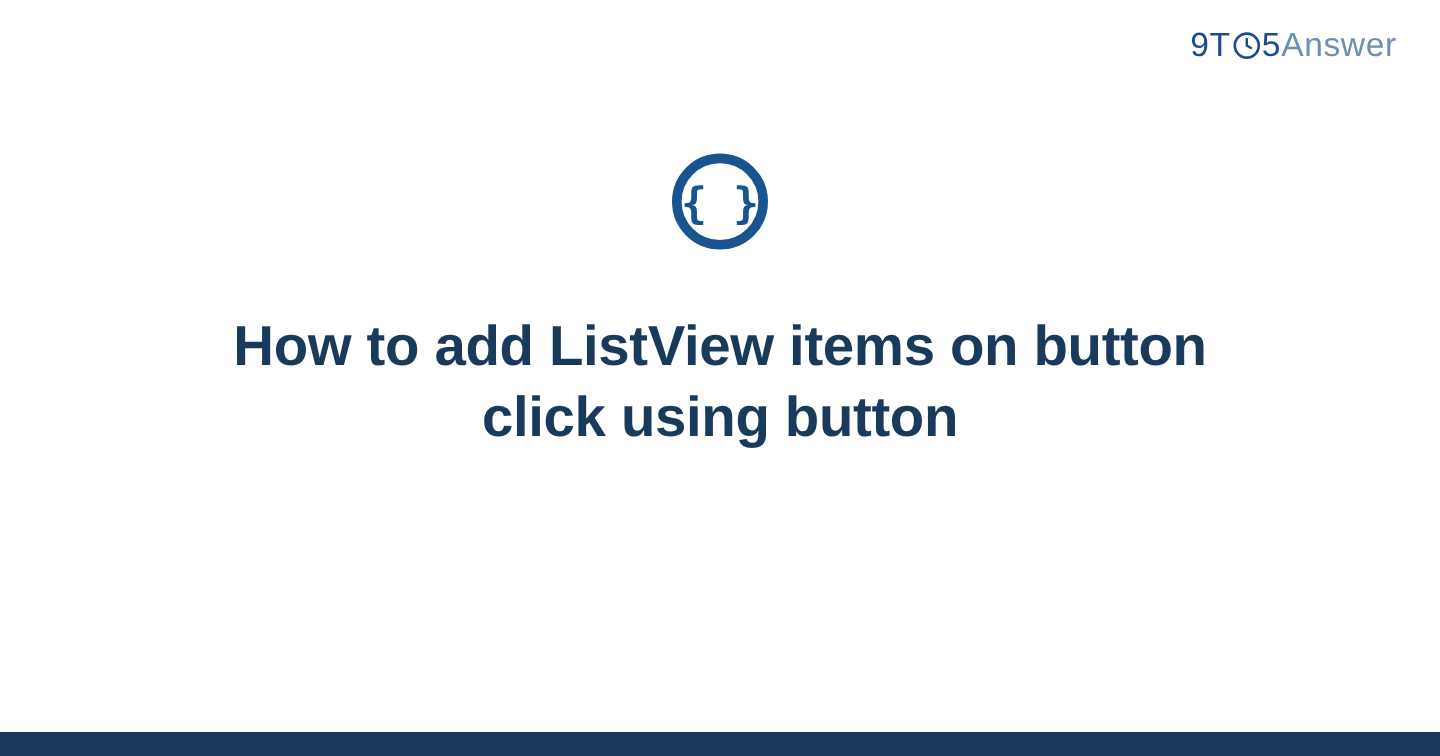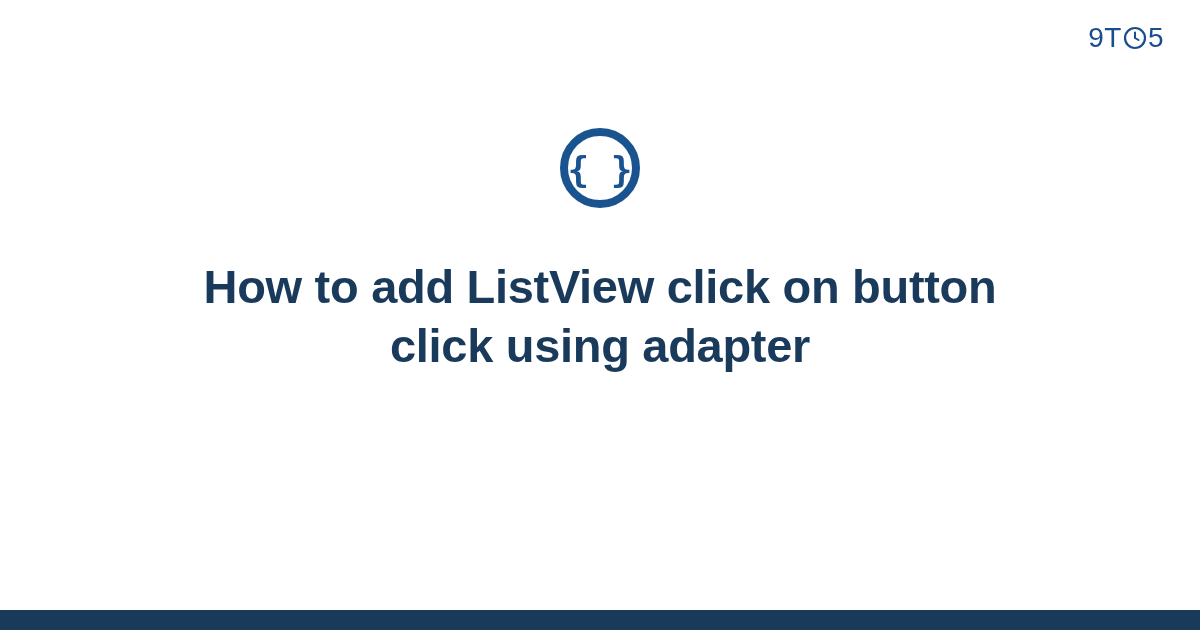--- a/index.html
+++ b/index.html
@@ -81,25 +81,26 @@
 <div class="brand-logo">
   <span class="nine">9</span>
   <span class="t">T</span>
   <span class="clock-icon">
     <svg width="24" height="24" viewBox="0 0 24 24" fill="none">
       <circle cx="12" cy="12" r="10" stroke="#1a4d8f" stroke-width="2.2" fill="none"></circle>
       <path d="M12 6.5 L12 12 L15.5 14" stroke="#1a4d8f" stroke-width="2" stroke-linecap="round" fill="none"></path>
     </svg>
   </span>
   <span class="five">5</span>
+  <span class="answer">Answer</span>
 </div>
 
 <div class="main-content">
   <div class="category-icon">
     <svg width="84" height="84" viewBox="0 0 84 84">
       <circle cx="42" cy="42" r="36" stroke="#1a5490" stroke-width="8" fill="none"></circle>
       <text x="42" y="56" font-family="monospace" font-size="36" font-weight="700" fill="#1a5490" text-anchor="middle">{ }</text>
     </svg>
   </div>
-  <h1 class="headline">How to add ListView click on button click using adapter</h1>
+  <h1 class="headline">How to add ListView items on button click using button</h1>
 </div>
 
 <div class="bottom-bar"></div>
 
 </body></html>

